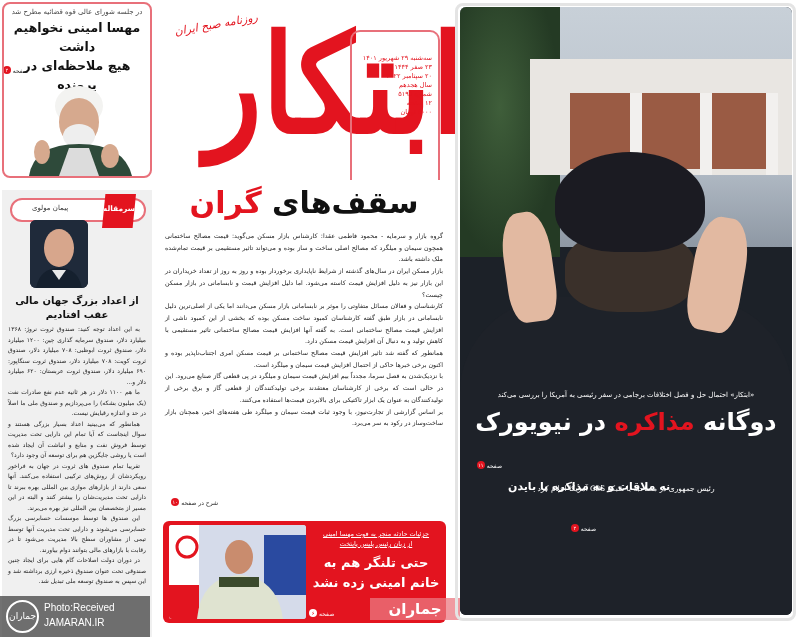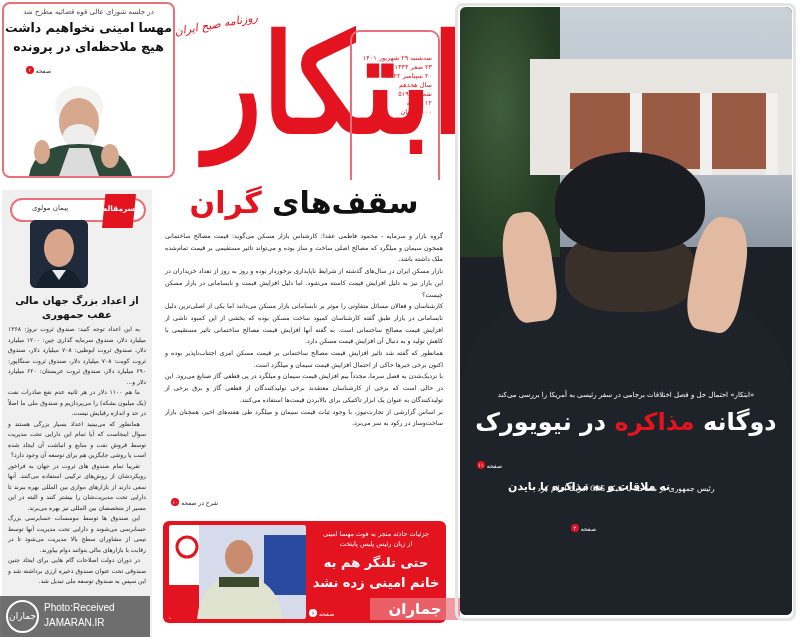--- a/index.html
+++ b/index.html
@@ -1,20 +1,20 @@
 <!DOCTYPE html>
 <html><head>
 <meta charset="utf-8">
 <style>
   * { box-sizing: border-box; margin: 0; padding: 0; }
   html, body { width: 800px; height: 637px; overflow: hidden; background: #ffffff; }
   body { position: relative; font-family: "DejaVu Sans", sans-serif; direction: rtl; color: #111; }
 
   
-  .teaser-top { position: absolute; left: 2px; top: 2px; width: 173px; height: 176px; border: 2px solid #e8707a; border-radius: 8px; background: #fff; overflow: hidden; }
+  .teaser-top { position: absolute; left: 2px; top: 2px; width: 150px; height: 176px; border: 2px solid #e8707a; border-radius: 8px; background: #fff; overflow: hidden; }
   .teaser-top .kicker { font-size: 7px; color: #444; text-align: center; margin-top: 4px; }
   .teaser-top .headline { font-size: 12.5px; font-weight: bold; text-align: center; line-height: 19px; color: #111; margin-top: 2px; }
   .page-ref { font-size: 6px; color: #222; display: flex; align-items: center; gap: 2px; }
   .page-ref .dot { width: 8px; height: 8px; border-radius: 50%; background: #e3141f; color: #fff; font-size: 5px; line-height: 8px; text-align: center; }
   .teaser-top .page-ref { position: absolute; right: 122px; top: 62px; }
   .teaser-top .photo { position: absolute; left: 10px; bottom: 0; width: 130px; height: 110px; }
 
   
   .masthead { position: absolute; left: 160px; top: 0; width: 290px; height: 180px; }
   .logo-word { position: absolute; left: 45px; top: 20px; font-size: 118px; line-height: 130px; font-weight: bold; color: #e3141f; font-family: "DejaVu Serif", serif; letter-spacing: -6px; transform: scaleY(1.15); }
@@ -28,21 +28,21 @@
   .lead .headline { text-align: center; font-size: 30px; font-weight: bold; line-height: 38px; margin-top: 4px; }
   .lead .headline .red { color: #e3141f; }
   .lead .body { font-size: 6.3px; line-height: 11.7px; text-align: justify; padding: 8px 10px 0 10px; color: #222; }
   .lead .body p { margin: 0; }
   .lead .page-ref { position: absolute; right: 235px; bottom: 4px; }
 
   
   .teaser-bottom { position: absolute; left: 163px; top: 521px; width: 283px; height: 102px; background: #e3141f; border-radius: 6px; overflow: hidden; }
   .teaser-bottom .photo { position: absolute; left: 6px; top: 4px; width: 137px; height: 94px; background: linear-gradient(180deg,#dde3f0,#c2c9d8); border-radius: 3px; overflow: hidden; }
   .teaser-bottom .text { position: absolute; right: 6px; top: 8px; width: 128px; text-align: center; color: #fff; }
-  .teaser-bottom .kicker { font-size: 6.5px; line-height: 10px; }
+  .teaser-bottom .kicker { font-size: 6.5px; line-height: 10px; text-decoration: underline; }
   .teaser-bottom .headline { font-size: 13px; font-weight: bold; line-height: 20px; margin-top: 4px; }
   .teaser-bottom .page-ref { color: #fff; justify-content: center; margin-top: 4px; position: absolute; left: 146px; bottom: 6px; }
   .teaser-bottom .page-ref .dot { background: #fff; color: #e3141f; }
   .watermark-word { position: absolute; left: 370px; top: 598px; width: 90px; height: 22px; background: rgba(235,120,130,0.75); color: #fff; font-size: 15px; font-weight: bold; text-align: center; line-height: 22px; }
 
   
   .editorial { position: absolute; left: 2px; top: 190px; width: 150px; height: 447px; background: #f0f0f0; }
   .ed-tag { position: absolute; left: 8px; top: 8px; width: 136px; height: 24px; border: 2px solid #e8707a; border-radius: 12px; background: #fff; }
   .ed-tag .badge { position: absolute; right: 8px; top: -6px; width: 34px; height: 34px; background: #e3141f; color: #fff; font-size: 7.5px; font-weight: bold; text-align: center; line-height: 30px; clip-path: polygon(10% 0,100% 0,90% 100%,0 100%); }
   .ed-tag .author { position: absolute; left: 20px; top: 4px; font-size: 7px; color: #333; }
@@ -170,21 +170,21 @@
     <div class="author">پیمان مولوی</div>
   </div>
   <svg class="ed-photo" viewBox="0 0 58 68">
     <rect width="58" height="68" fill="#1f2a3a"></rect>
     <ellipse cx="29" cy="28" rx="15" ry="19" fill="#d7a68c"></ellipse>
     <path d="M6 68 Q10 48 29 48 Q48 48 52 68 Z" fill="#15202e"></path>
     <path d="M22 50 L29 60 L36 50 Z" fill="#e9e9e9"></path>
   </svg>
   <div class="ed-title">
     <div>از اعداد بزرگ جهان مالی</div>
-    <div>عقب جمهوری</div>
+    <div>عقب افتادیم</div>
   </div>
   <div class="ed-body">
     <p>به این اعداد توجه کنید: صندوق ثروت نروژ: ۱۳۶۸ میلیارد دلار، صندوق سرمایه گذاری چین: ۱۲۰۰ میلیارد دلار، صندوق ثروت ابوظبی: ۷۰۸ میلیارد دلار، صندوق ثروت کویت: ۷۰۸ میلیارد دلار، صندوق ثروت سنگاپور: ۶۹۰ میلیارد دلار، صندوق ثروت عربستان: ۶۲۰ میلیارد دلار و...</p>
     <p>ما هم ۱۱۰۰ دلار در هر ثانیه عدم نفع صادرات نفت (یک میلیون بشکه) را می‌پردازیم و صندوق ملی ما اصلاً در حد و اندازه رقبایش نیست.</p>
     <p>همانطور که می‌بینید اعداد بسیار بزرگی هستند و سوال اینجاست که آیا تمام این دارایی تحت مدیریت توسط فروش نفت و منابع و انباشت آن ایجاد شده است یا روشی جایگزین هم برای توسعه آن وجود دارد؟</p>
     <p>تقریبا تمام صندوق های ثروت در جهان به فراخور رویکردشان از روش‌های ترکیبی استفاده می‌کنند. آنها سعی دارند از بازارهای موازی بین المللی بهره ببرند تا دارایی تحت مدیریت‌شان را بیشتر کنند و البته در این مسیر از متخصصان بین المللی نیز بهره می‌برند.</p>
     <p>این صندوق ها توسط موسسات حسابرسی بزرگ حسابرسی می‌شوند و دارایی تحت مدیریت آنها توسط تیمی از مشاوران سطح بالا مدیریت می‌شود تا در رقابت با بازارهای مالی بتوانند دوام بیاورند.</p>
     <p>در دوران دولت اصلاحات گام هایی برای ایجاد چنین صندوقی تحت عنوان صندوق ذخیره ارزی برداشته شد و این سپس به صندوق توسعه ملی تبدیل شد.</p>
   </div>
 </div>

